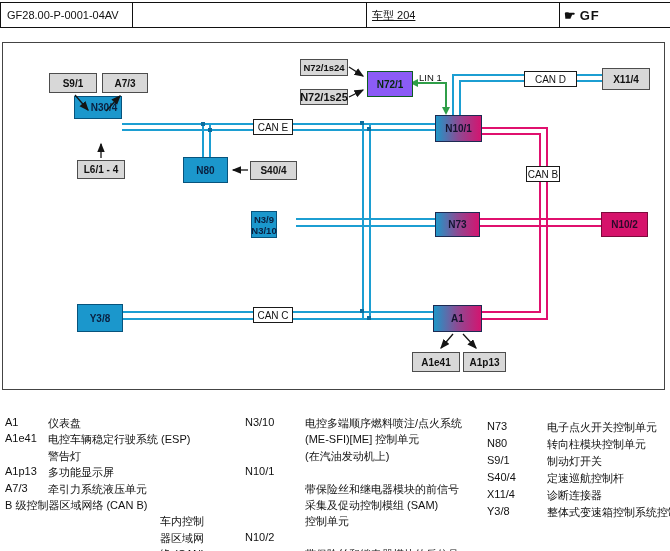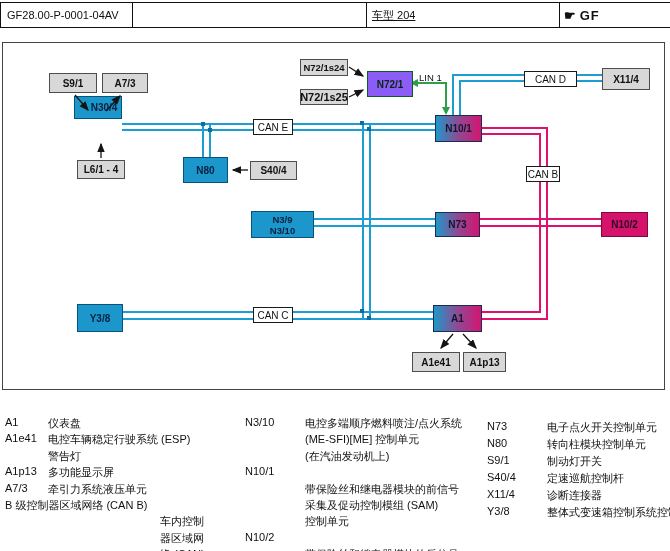--- a/index.html
+++ b/index.html
@@ -137,21 +137,21 @@
   </div>
 <div class="nd greenbox" style="left:367px;top:71px;width:46px;height:26px;">
     <span>N72/1</span>
   </div>
 <div class="nd grad" style="left:435px;top:115px;width:47px;height:27px;">
     <span>N10/1</span>
   </div>
 <div class="nd gray" style="left:602px;top:68px;width:48px;height:22px;">
     <span>X11/4</span>
   </div>
-<div class="nd bluebox pre" style="left:251px;top:211px;width:63px;height:27px;"><span>N3/9
+<div class="nd bluebox pre" style="left:251px;top:211px;width:26px;height:27px;"><span>N3/9
 N3/10</span></div>
 <div class="nd grad" style="left:435px;top:212px;width:45px;height:25px;">
     <span>N73</span>
   </div>
 <div class="nd magbox" style="left:601px;top:212px;width:47px;height:25px;">
     <span>N10/2</span>
   </div>
 <div class="nd bluebox" style="left:77px;top:304px;width:46px;height:28px;">
     <span>Y3/8</span>
   </div>

